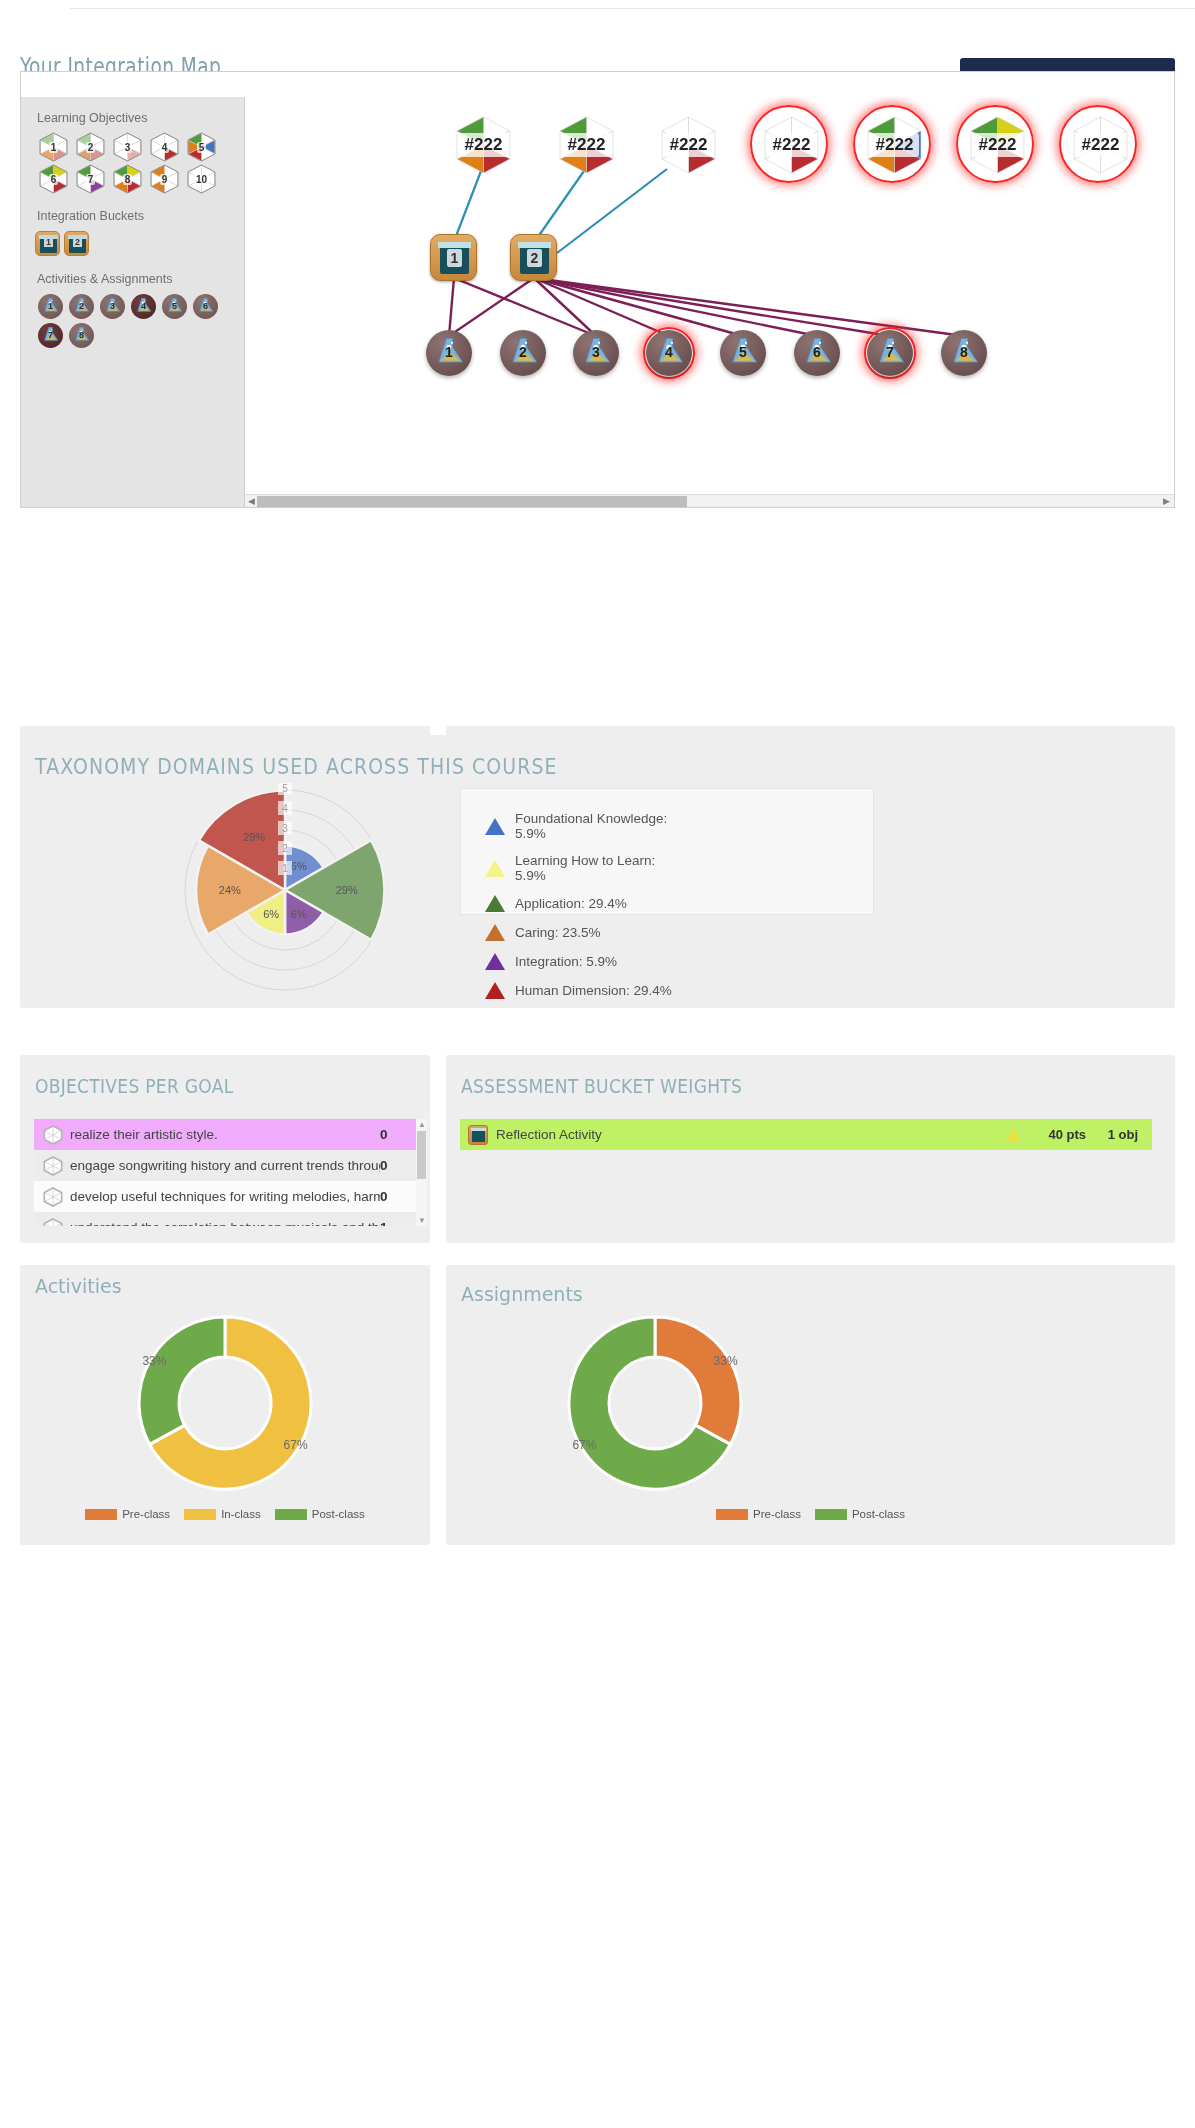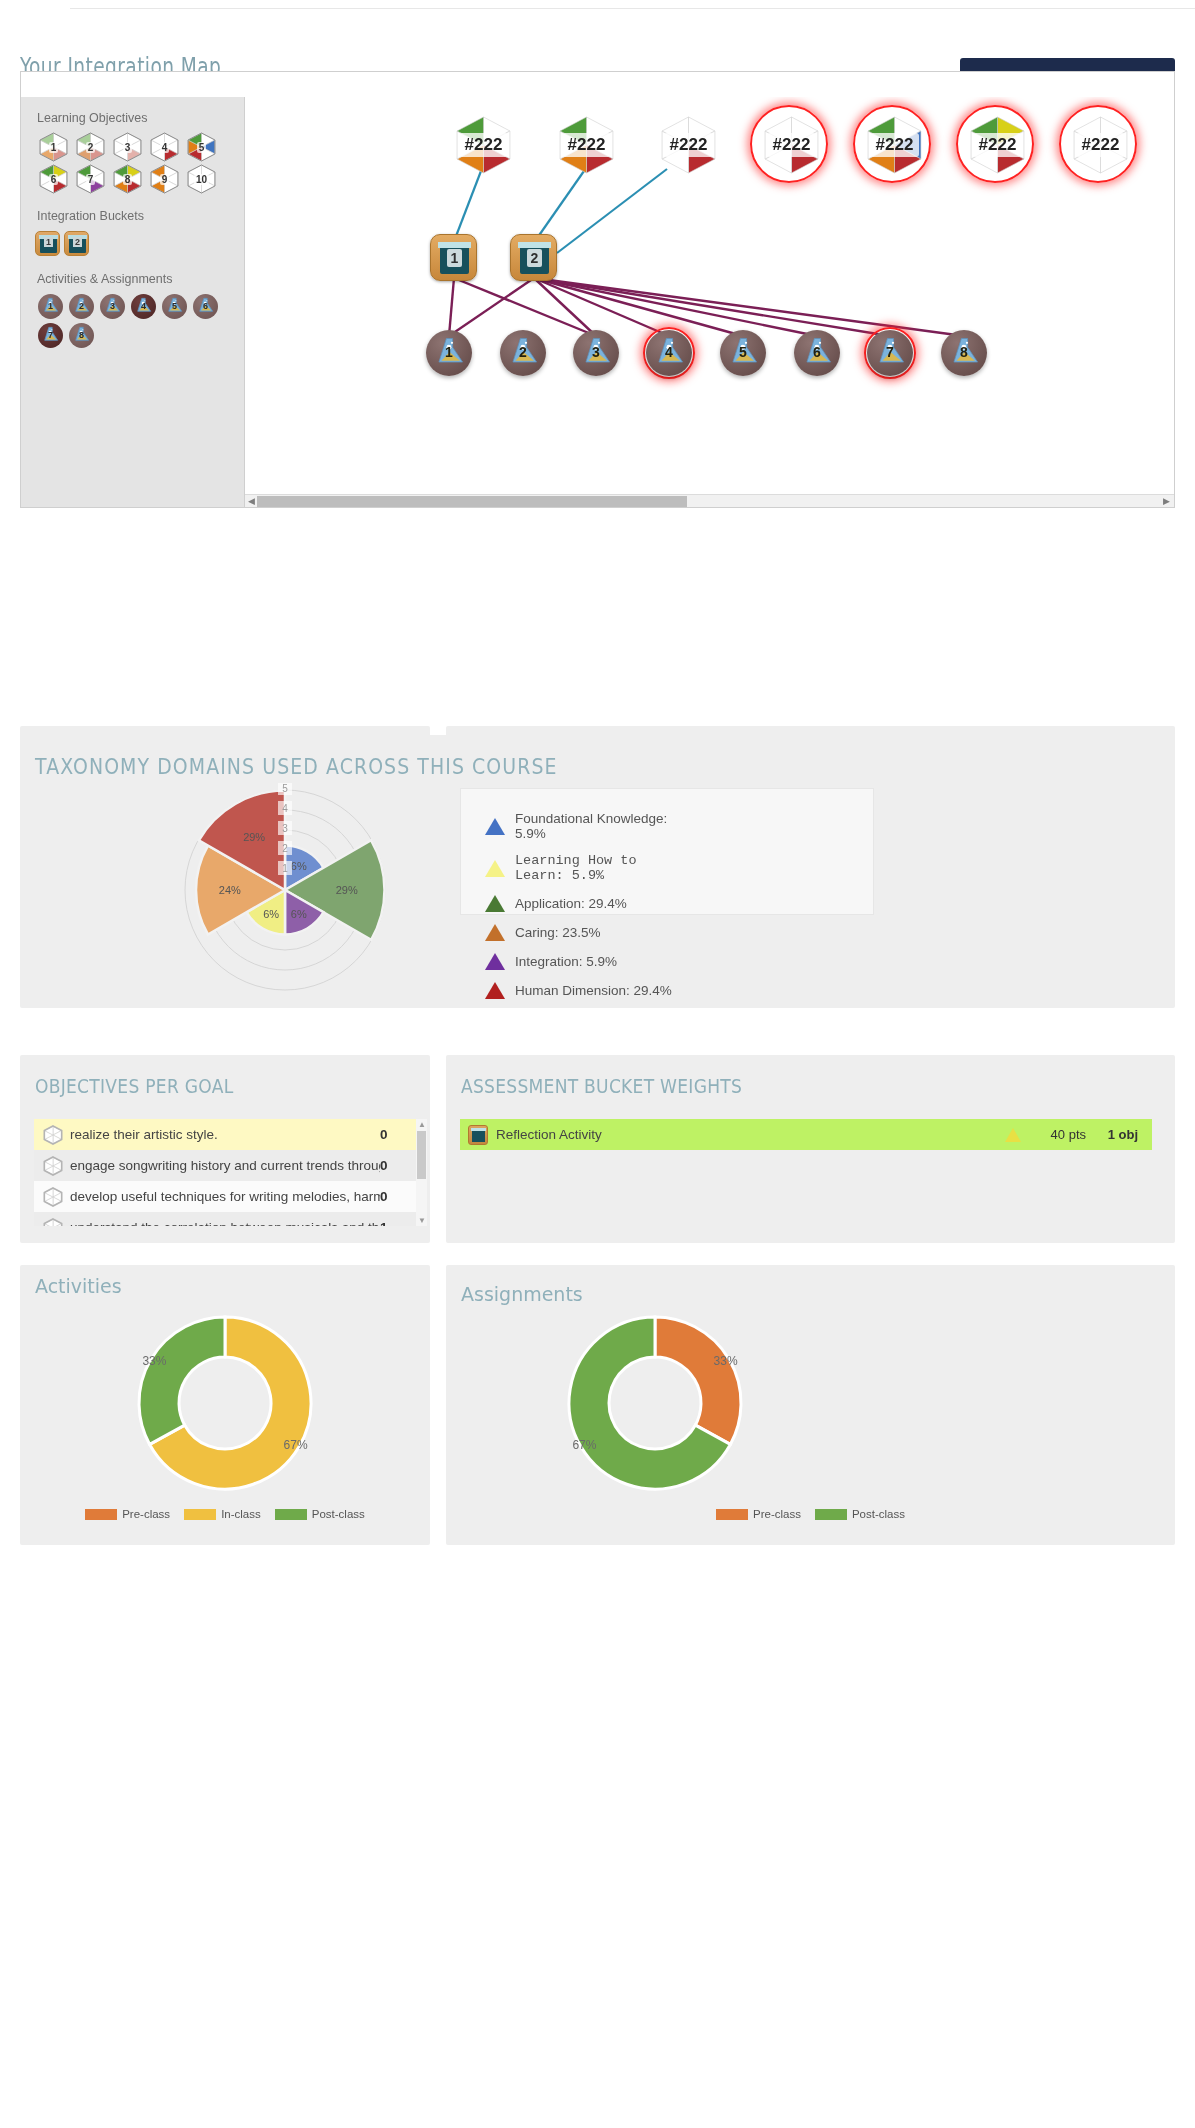--- a/index.html
+++ b/index.html
@@ -123,21 +123,21 @@
   .list-row { display:flex; align-items:center; height:31px; padding:0 10px 0 8px; }
   .list-row .t { flex:1; font-size:13.5px; color:#444; white-space:nowrap; overflow:hidden; }
   .list-row .n { font-size:13.5px; font-weight:700; color:#333; width:26px; text-align:left; }
   .scrolltrack { position:absolute; right:1px; top:1px; bottom:1px; width:11px; background:#f5f5f5; }
   .scrolltrack .th { position:absolute; left:1px; top:10px; width:9px; height:48px; background:#c9c9c9; }
   .scrolltrack .up, .scrolltrack .dn { position:absolute; left:2px; font-size:8px; color:#999; }
 
   .bw-row { display:flex; align-items:center; height:31px; padding:0 14px 0 8px; }
   .bw-row .nm { flex:1; font-size:13.5px; color:#444; }
   .bw-row .w { width:34px; text-align:center; }
-  .bw-row .p { width:56px; text-align:right; font-size:13px; font-weight:400; color:#333; }
+  .bw-row .p { width:56px; text-align:right; font-size:13px; font-weight:700; color:#333; }
   .bw-row .o { width:52px; text-align:right; font-size:13px; font-weight:700; color:#333; }
 
   .donut-legend { display:flex; justify-content:center; gap:14px; align-items:center; }
   .donut-legend .sw { width:32px; height:11px; margin-right:5px; }
   .donut-legend .li { display:flex; align-items:center; }
   .donut-legend .lb { font-size:11.5px; color:#555; }
 </style>
 </head>
 <body>
 
@@ -856,21 +856,21 @@
       <rect x="143" y="18" width="14" height="14" fill="#ffffff" opacity="0.65"></rect>
       <text x="150" y="29" text-anchor="middle" font-size="10" fill="#9b9b9b" font-family="&quot;Liberation Sans&quot;, sans-serif">4</text>
       <rect x="143" y="-2" width="14" height="14" fill="#ffffff" opacity="0.65"></rect>
       <text x="150" y="9" text-anchor="middle" font-size="10" fill="#9b9b9b" font-family="&quot;Liberation Sans&quot;, sans-serif">5</text>
     </svg>
     <div id="legend-box" style="left: 440px; top: 53px; width: 414px; height: 127px; padding: 22px 0px 0px 24px; display: flex; flex-wrap: wrap;">
       <div class="legend-item" style="width: 200px;">
         <div class="tri" style="border-bottom-color: rgb(68, 114, 196);"></div>
         <div class="lt">Foundational Knowledge: 5.9%</div>
       </div>
-      <div class="legend-item" style="width: 200px; font-family: Liberation Mono, monospace;">
+      <div class="legend-item" style="width: 200px;">
         <div class="tri" style="border-bottom-color: rgb(245, 242, 135);"></div>
         <div class="lt">Learning How to Learn: 5.9%</div>
       </div>
       <div class="legend-item" style="width: 200px;">
         <div class="tri" style="border-bottom-color: rgb(74, 122, 52);"></div>
         <div class="lt">Application: 29.4%</div>
       </div>
       <div class="legend-item" style="width: 200px;">
         <div class="tri" style="border-bottom-color: rgb(194, 112, 43);"></div>
         <div class="lt">Caring: 23.5%</div>
@@ -882,21 +882,21 @@
       <div class="legend-item" style="width: 200px;">
         <div class="tri" style="border-bottom-color: rgb(177, 32, 31);"></div>
         <div class="lt">Human Dimension: 29.4%</div>
       </div>
     </div>
   </div>
 
 <div class="card" id="card-opg" style="position: absolute; left: 20px; top: 1055px; width: 410px; height: 188px; background: rgb(238, 238, 238); border-radius: 2px;">
   <div class="card-title small" style="position:absolute;left:15px;top:20px">OBJECTIVES PER GOAL</div>
   <div id="opg-list" style="position:absolute;left:14px;top:64px;width:382px;height:107px;overflow:hidden">
-      <div class="list-row" style="background: #fef9c3;">
+      <div class="list-row" style="background: #f0abfc;">
         <div style="width: 22px; height: 20px; margin-right: 6px; flex: 0 0 auto;"><svg width="22" height="20">
             <polygon points="11,10 11,1 19.66025403784439,5.500000000000001" fill="#fff" stroke="#cfcfcf" stroke-width="0.6"></polygon>
             <polygon points="11,10 19.66025403784439,5.500000000000001 19.66025403784439,14.5" fill="#fff" stroke="#cfcfcf" stroke-width="0.6"></polygon>
             <polygon points="11,10 19.66025403784439,14.5 11,19" fill="#fff" stroke="#cfcfcf" stroke-width="0.6"></polygon>
             <polygon points="11,10 11,19 2.3397459621556127,14.5" fill="#fff" stroke="#cfcfcf" stroke-width="0.6"></polygon>
             <polygon points="11,10 2.3397459621556127,14.5 2.3397459621556145,5.499999999999999" fill="#fff" stroke="#cfcfcf" stroke-width="0.6"></polygon>
             <polygon points="11,10 2.3397459621556145,5.499999999999999 11,1" fill="#fff" stroke="#cfcfcf" stroke-width="0.6"></polygon>
             <polygon points="11,1 19.66025403784439,5.500000000000001 19.66025403784439,14.5 11,19 2.3397459621556127,14.5 2.3397459621556145,5.499999999999999" fill="none" stroke="#b4b4b4" stroke-width="1.6"></polygon>
           </svg></div>
         <div class="t">realize their artistic style.</div>

